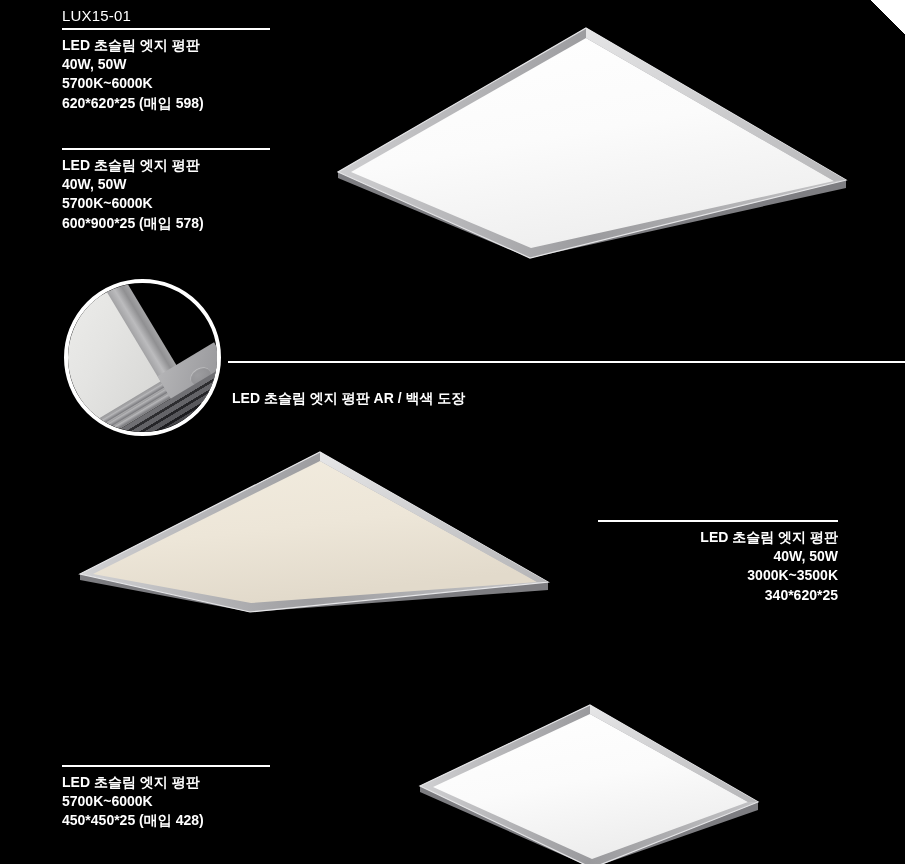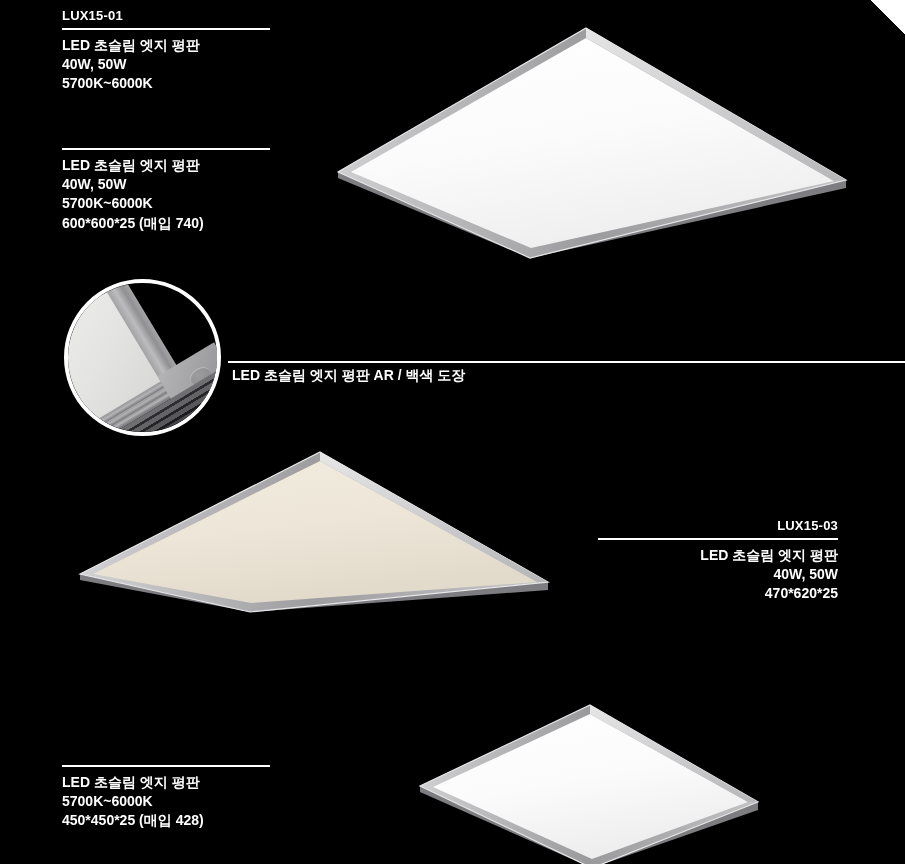--- a/index.html
+++ b/index.html
@@ -12,21 +12,21 @@
 
   
   .corner-fold{
     position:absolute; top:0; right:0; width:34px; height:34px;
     background:linear-gradient(to bottom left, #ffffff 50%, rgba(0,0,0,0) 50.5%);
   }
 
   
   .spec-block{ position:absolute; }
   .spec-code{
-    font-size:13px; font-weight:bold; letter-spacing:.2px;
+    font-size:15px; font-weight:normal; letter-spacing:.2px;
     line-height:18px; white-space:nowrap;
   }
   .spec-rule{
     height:2px; background:#ffffff; margin-top:3px; margin-bottom:6px;
   }
   .spec-line{
     font-size:14px; font-weight:bold; line-height:19.2px; white-space:nowrap;
   }
   .align-right{ text-align:right; }
 
@@ -76,21 +76,21 @@
       #6f6f73 0%,#6f6f73 18%,#2c2c2f 19%,#2c2c2f 28%,
       #646468 29%,#646468 46%,#242427 47%,#242427 56%,
       #58585c 57%,#58585c 74%,#1b1b1e 75%,#1b1b1e 84%,
       #47474b 85%,#47474b 100%);
   }
 
   .callout-rule{
     position:absolute; left:228px; top:361px; right:0; height:2px; background:#fff;
   }
   .callout-label{
-    position:absolute; left:232px; top:366px;
+    position:absolute; left:232px; top:389px;
     font-size:14px; font-weight:bold; line-height:19px; white-space:nowrap;
   }
 
   
   .panel{ position:absolute; }
   .panel svg{ display:block; overflow:visible; }
 </style>
 </head>
 <body>
 
@@ -126,28 +126,29 @@
     <polygon points="256,8 516,160 504,161 256,18" fill="url(#f1a)" opacity="0.95"></polygon>
   </svg>
 </div>
 
 <div class="spec-block" style="left:62px; top:7px; width:208px;">
   <div class="spec-code">LUX15-01</div>
   <div class="spec-rule"></div>
   <div class="spec-line">LED 초슬림 엣지 평판</div>
   <div class="spec-line">40W, 50W</div>
   <div class="spec-line">5700K~6000K</div>
+  <div class="spec-line">620*620*25 (매입 598)</div>
 </div>
 
 <div class="spec-block" style="left:62px; top:145px; width:208px;">
   <div class="spec-rule"></div>
   <div class="spec-line">LED 초슬림 엣지 평판</div>
   <div class="spec-line">40W, 50W</div>
   <div class="spec-line">5700K~6000K</div>
-  <div class="spec-line">600*600*25 (매입 740)</div>
+  <div class="spec-line">600*900*25 (매입 578)</div>
 </div>
 
 <div class="detail-callout">
   <div class="detail-circle">
     <div class="dc-img">
       <div class="dc-rot">
         <div class="dc-diffuser"></div>
         <div class="dc-frameTop"></div>
         <div class="dc-lam" style="top:121px;"></div>
         <div class="dc-lam" style="top:127px;"></div>
@@ -183,25 +184,25 @@
     </defs>
     <polygon points="250,12 478,142 478,150 180,172 10,140 10,134" fill="#7d7d81"></polygon>
     <polygon points="250,12 478,142 180,172 10,134" fill="url(#f2b)"></polygon>
     <polygon points="250,12 478,142 180,172 10,134" fill="none" stroke="#e7e7e9" stroke-width="1.2"></polygon>
     <polygon points="250,21 467,142 181,163 23,134" fill="url(#d2)"></polygon>
     <polygon points="250,12 478,142 467,142 250,21" fill="url(#f2a)" opacity="0.95"></polygon>
   </svg>
 </div>
 
 <div class="spec-block align-right" style="left:598px; top:517px; width:240px;">
-  <div class="spec-code">LUX15-03</div>
   <div class="spec-rule"></div>
   <div class="spec-line">LED 초슬림 엣지 평판</div>
   <div class="spec-line">40W, 50W</div>
-  <div class="spec-line">470*620*25</div>
+  <div class="spec-line">3000K~3500K</div>
+  <div class="spec-line">340*620*25</div>
 </div>
 
 <div class="panel" style="left:410px; top:700px;">
   <svg width="360" height="170" viewBox="0 0 360 170">
     <defs>
       <linearGradient id="d3" x1="0" y1="0" x2="0.4" y2="1">
         <stop offset="0%" stop-color="#ffffff"></stop>
         <stop offset="55%" stop-color="#fbfbfb"></stop>
         <stop offset="100%" stop-color="#eeeeee"></stop>
       </linearGradient>

